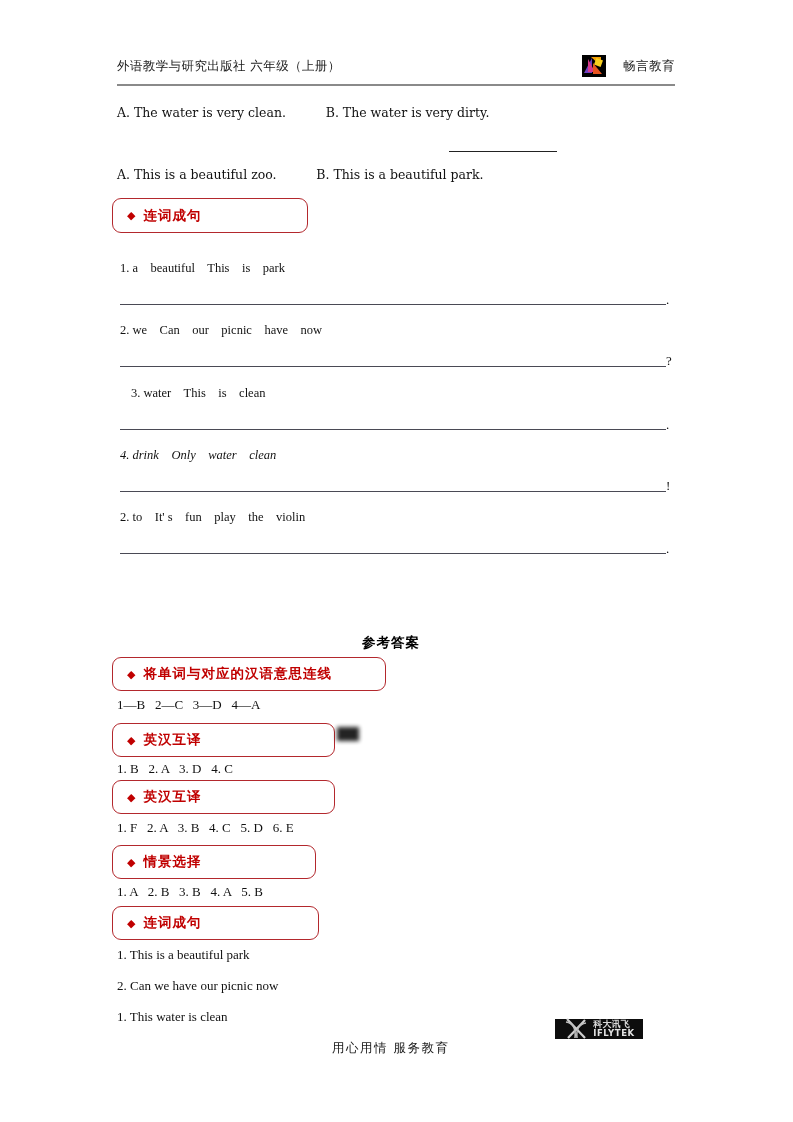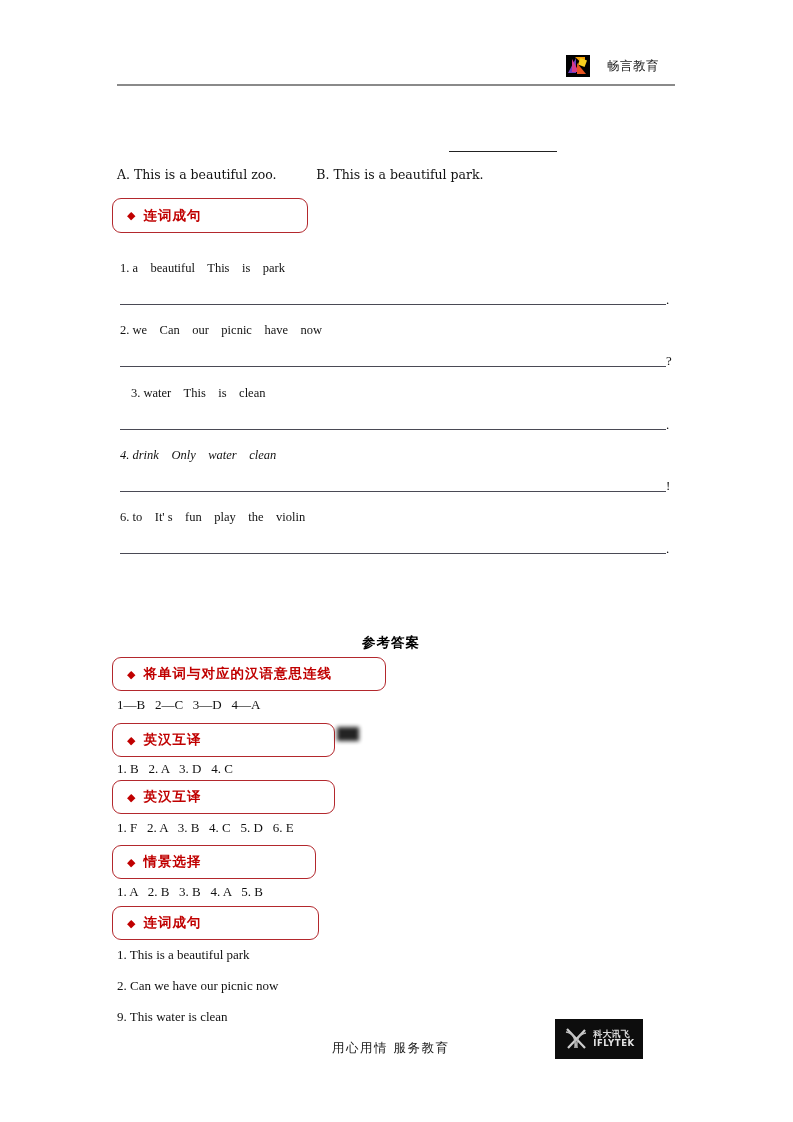--- a/index.html
+++ b/index.html
@@ -36,21 +36,21 @@
     left: 0;
     top: 0;
     font-family: "DejaVu Serif", "Liberation Serif", serif;
     font-size: 12.5px;
     letter-spacing: 0.4px;
     white-space: nowrap;
     color: #1a1a1a;
   }
   .header-logo {
     position: absolute;
-    right: 16px;
+    right: 0;
     top: -3px;
     display: flex;
     align-items: center;
     gap: 17px;
     text-align: center;
   }
   .logo-mark {
     width: 24px;
     height: 22px;
     background: #000000;
@@ -232,33 +232,35 @@
     letter-spacing: 0.6px;
     white-space: nowrap;
   }
 </style>
 </head>
 <body>
 
 <div class="page">
 
   <div class="header">
+    <div class="header-title">外语教学与研究出版社  六年级（上册）</div>
     <div class="header-logo">
       <span class="logo-mark">
         <span class="b1"></span>
           <span class="b2"></span>
           <span class="b3"></span>
           <span class="b4"></span>
           <span class="b5"></span>
       </span>
       <span class="logo-text">畅言教育</span>
     </div>
   </div>
   <div class="header-rule"></div>
 
+  <div class="txt txt-cn" style="left:117px; top:105px;">A. The water is very clean.          B. The water is very dirty.</div>
 
   <div class="inline-blank" style="left:449px; top:151px; width:108px;"></div>
 
   <div class="txt txt-cn" style="left:117px; top:167px;">A. This is a beautiful zoo.          B. This is a beautiful park.</div>
 
   <div class="sec-box" style="left:112px; top:198px; width:196px; height:35px;">
     <span class="sec-diamond">◆</span>
     <span class="sec-label">连词成句</span>
   </div>
 
@@ -271,21 +273,21 @@
   <div class="blank-end" style="left:666px; top:353px;">?</div>
 
   <div class="txt" style="left:131px; top:386px;">3. water    This    is    clean</div>
   <div class="blank-rule" style="left:120px; top:429px; width:546px;"></div>
   <div class="blank-end" style="left:666px; top:417px;">.</div>
 
   <div class="txt" style="left:120px; top:448px;font-style:italic;">4. drink    Only    water    clean</div>
   <div class="blank-rule" style="left:120px; top:491px; width:546px;"></div>
   <div class="blank-end" style="left:666px; top:478px;">!</div>
 
-  <div class="txt" style="left:120px; top:510px;">6. to    It' s    fun    play    the    violin</div>
+  <div class="txt" style="left:120px; top:510px;">2. to    It' s    fun    play    the    violin</div>
   <div class="blank-rule" style="left:120px; top:553px; width:546px;"></div>
   <div class="blank-end" style="left:666px; top:541px;">.</div>
 
   <div class="answer-title" style="left:362px; top:634px;">参考答案</div>
 
   <div class="sec-box" style="left:112px; top:657px; width:274px; height:34px;">
     <span class="sec-diamond">◆</span>
     <span class="sec-label">将单词与对应的汉语意思连线</span>
   </div>
   <div class="txt" style="left:117px; top:697px; font-size:13px;">1—B   2—C   3—D   4—A</div>
@@ -308,25 +310,25 @@
     <span class="sec-label">情景选择</span>
   </div>
   <div class="txt" style="left:117px; top:884px; font-size:13px;">1. A   2. B   3. B   4. A   5. B</div>
 
   <div class="sec-box" style="left:112px; top:906px; width:207px; height:34px;">
     <span class="sec-diamond">◆</span>
     <span class="sec-label">连词成句</span>
   </div>
   <div class="txt" style="left:117px; top:947px; font-size:13px;">1. This is a beautiful park</div>
   <div class="txt" style="left:117px; top:978px; font-size:13px;">2. Can we have our picnic now</div>
-  <div class="txt" style="left:117px; top:1009px; font-size:13px;">9. This water is clean</div>
+  <div class="txt" style="left:117px; top:1009px; font-size:13px;">1. This water is clean</div>
 
   <div class="footer-text" style="left:332px; top:1040px;">用心用情    服务教育</div>
 
-  <div class="footer-logo" style="left:555px; top:1019px; width:88px; height:40px;">
+  <div class="footer-logo" style="left:555px; top:1019px; width:88px; height:20px;">
     <span class="fl-mark">
       <svg width="26" height="24" viewBox="0 0 26 24" aria-hidden="true">
         <path d="M4 2 L22 21" stroke="#cfcfcf" stroke-width="2.2" fill="none"></path>
         <path d="M22 3 L5 21" stroke="#cfcfcf" stroke-width="2.2" fill="none"></path>
         <path d="M3 5 C10 6, 13 12, 12 21" stroke="#bdbdbd" stroke-width="1.6" fill="none"></path>
         <path d="M23 6 C16 7, 13 13, 14 21" stroke="#bdbdbd" stroke-width="1.6" fill="none"></path>
       </svg>
     </span>
     <span class="fl-words">
       <span class="fl-cn">科大讯飞</span>

